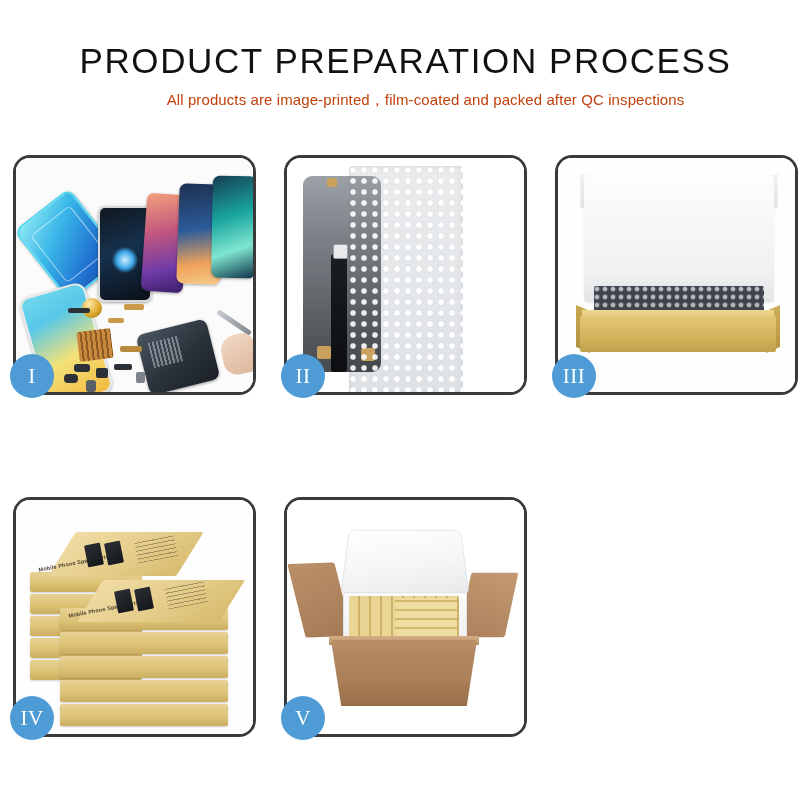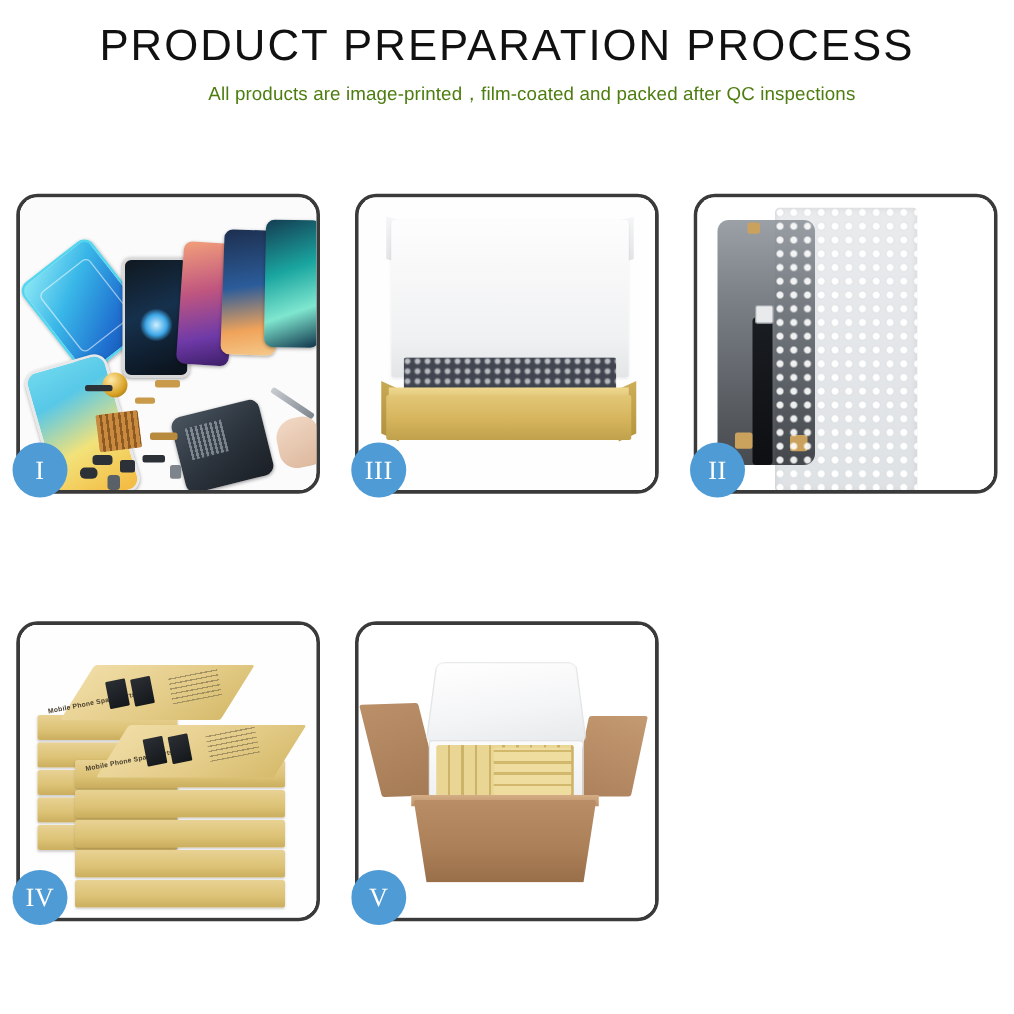--- a/index.html
+++ b/index.html
@@ -15,37 +15,37 @@
   }
   .page {
     position: relative;
     width: 811px;
     height: 811px;
     box-sizing: border-box;
   }
 
   
   .header {
-    padding-top: 18px;
+    padding-top: 42px;
     text-align: center;
   }
   .title {
     font-size: 35px;
     font-weight: 400;
     letter-spacing: 1.6px;
     color: #111111;
     line-height: 1.1;
     white-space: nowrap;
   }
   .subtitle {
     margin-top: 10px;
     font-size: 15px;
     font-weight: 400;
     letter-spacing: 0.1px;
-    color: #4d7c0f;
+    color: #c2410c;
     line-height: 1.2;
     white-space: nowrap;
     margin-left: 40px;
   }
 
   
   .grid {
     position: absolute;
     left: 13px;
     top: 155px;
@@ -425,46 +425,46 @@
         <div class="sp s7"></div>
         <div class="sp s8"></div>
         <div class="sp s9"></div>
         <div class="sp s10"></div>
       </div>
       <div class="badge">I</div>
     </div>
 
     <div class="panel">
       <div class="panel-photo">
+        <div class="p2-bg"></div>
+        <div class="bubble-pack"></div>
+        <div class="lcd-in"></div>
+        <div class="flex-strip"></div>
+        <div class="flex-chip"></div>
+        <div class="flex-pad fp1"></div>
+        <div class="flex-pad fp2"></div>
+        <div class="flex-pad fp3"></div>
+        <div class="bubble-overlay"></div>
+      </div>
+      <div class="badge">II</div>
+    </div>
+
+    <div class="panel">
+      <div class="panel-photo">
         <div class="p3-bg"></div>
         <div class="lid-flapL"></div>
         <div class="lid-flapR"></div>
         <div class="lid-back"></div>
         <div class="box-bubbles"></div>
         <div class="box-sideL"></div>
         <div class="box-sideR"></div>
         <div class="box-rim"></div>
         <div class="box-front"></div>
       </div>
       <div class="badge">III</div>
-    </div>
-
-    <div class="panel">
-      <div class="panel-photo">
-        <div class="p2-bg"></div>
-        <div class="bubble-pack"></div>
-        <div class="lcd-in"></div>
-        <div class="flex-strip"></div>
-        <div class="flex-chip"></div>
-        <div class="flex-pad fp1"></div>
-        <div class="flex-pad fp2"></div>
-        <div class="flex-pad fp3"></div>
-        <div class="bubble-overlay"></div>
-      </div>
-      <div class="badge">II</div>
     </div>
 
     <div class="panel">
       <div class="panel-photo">
         <div class="p4-bg"></div>
         <div class="stack-wrap">
 
           <div class="gbox" style="left:6px;  top:56px;  width:112px; height:20px;"></div>
           <div class="gbox" style="left:6px;  top:78px;  width:112px; height:20px;"></div>
           <div class="gbox" style="left:6px;  top:100px; width:112px; height:20px;"></div>

